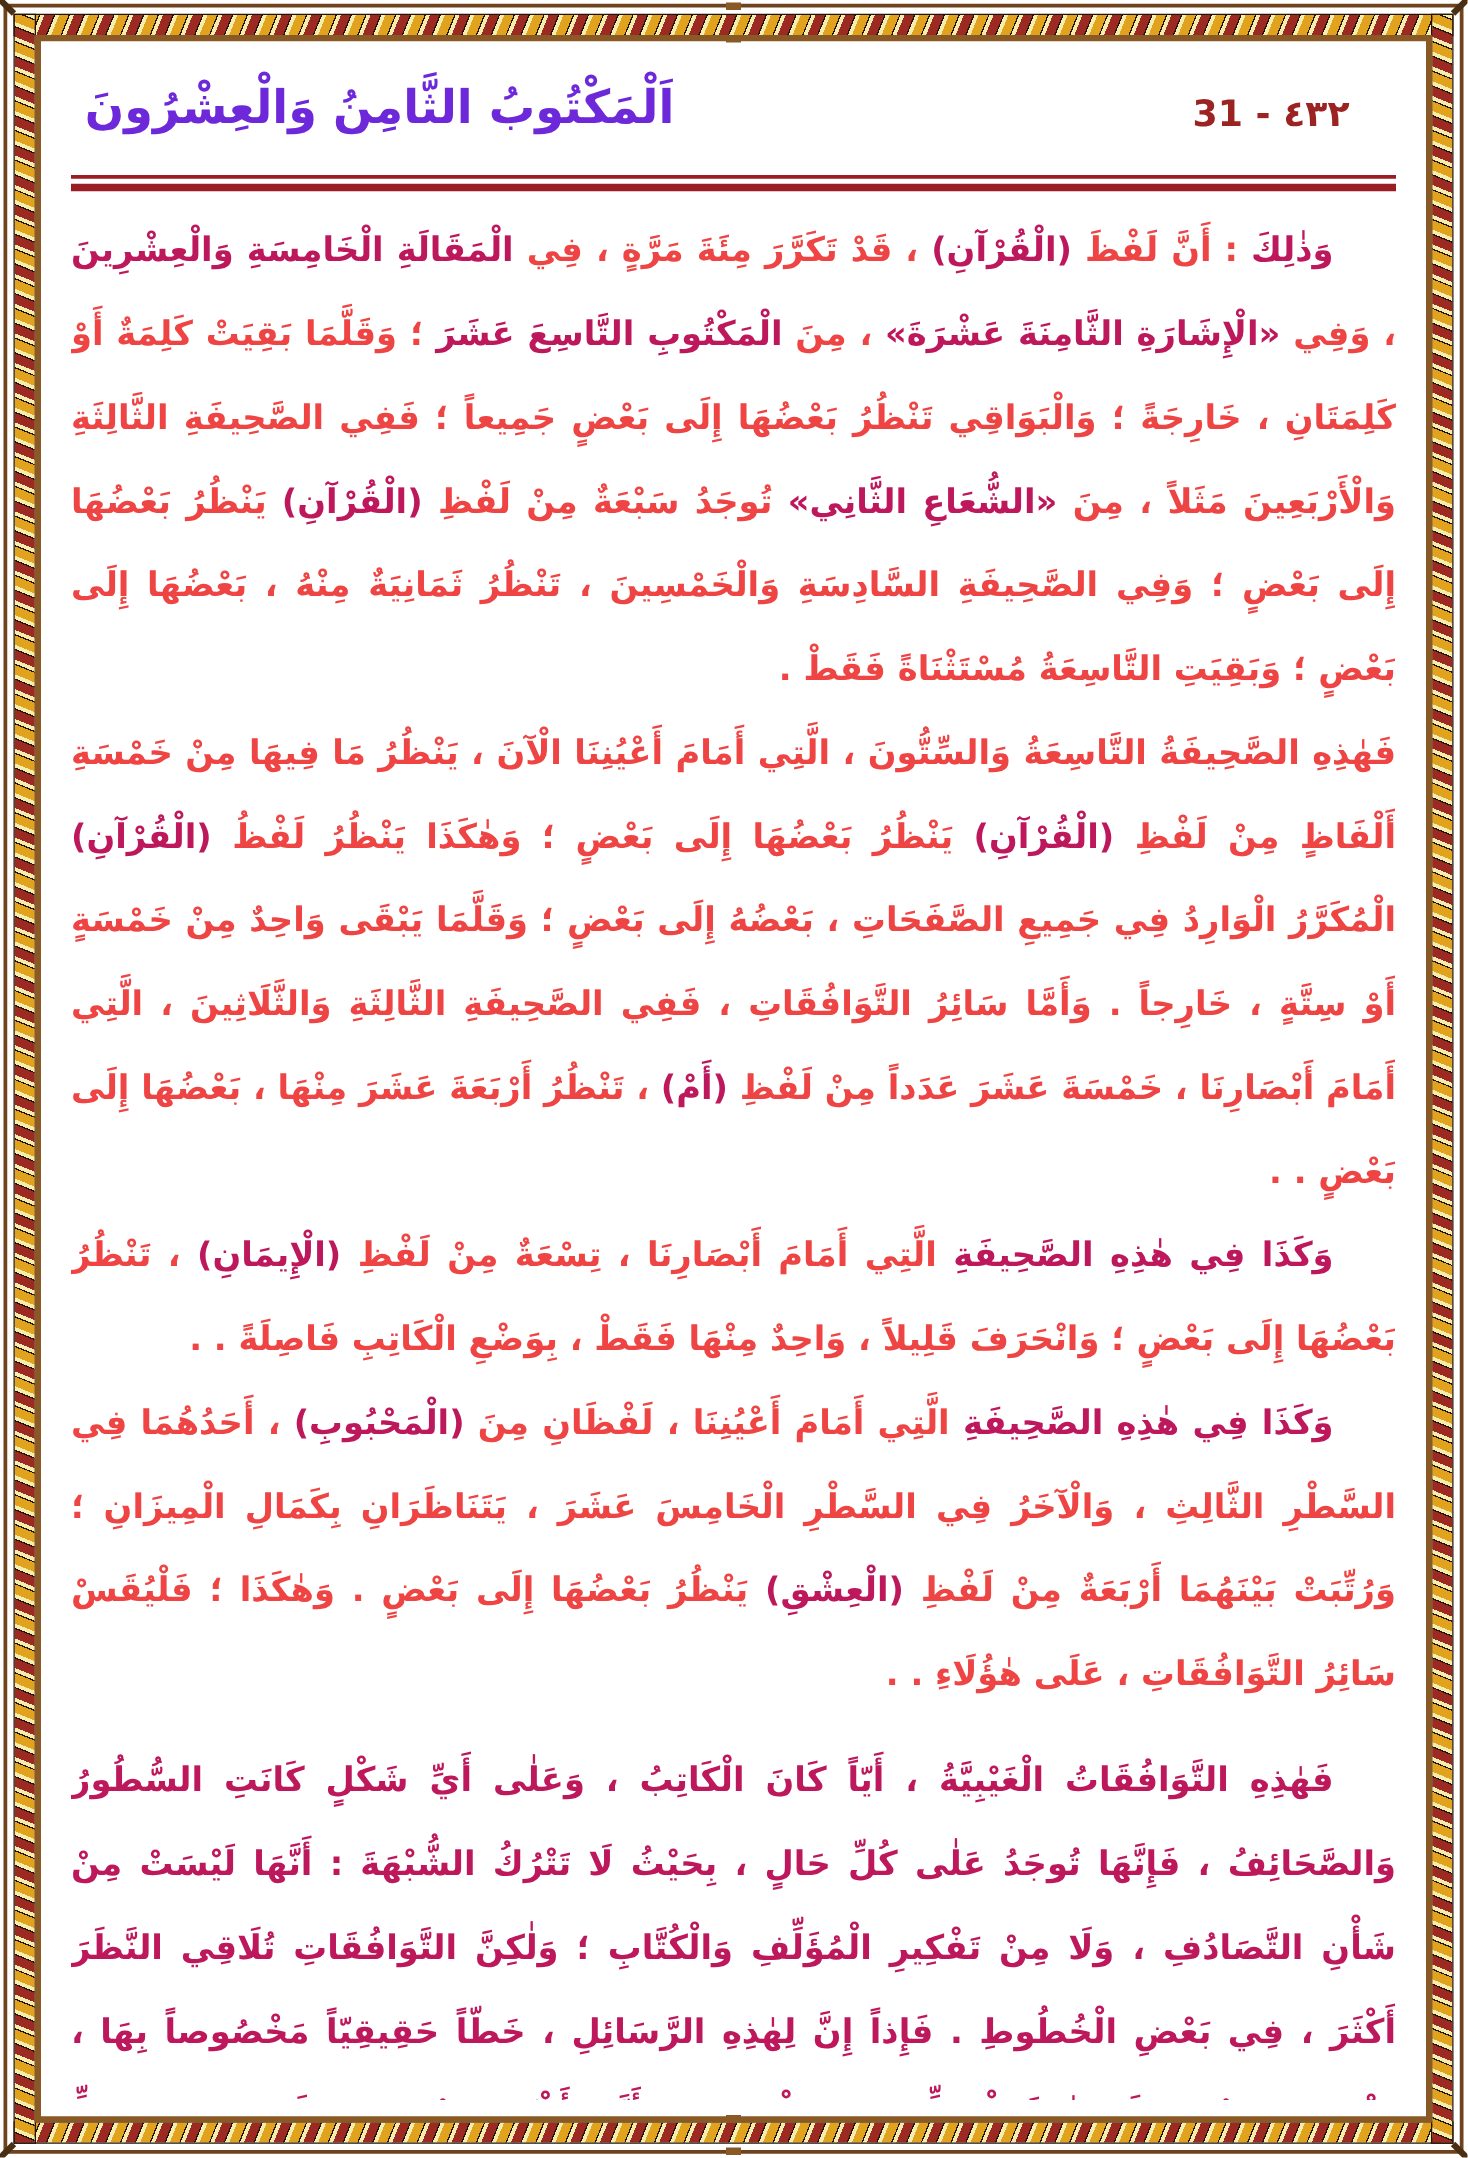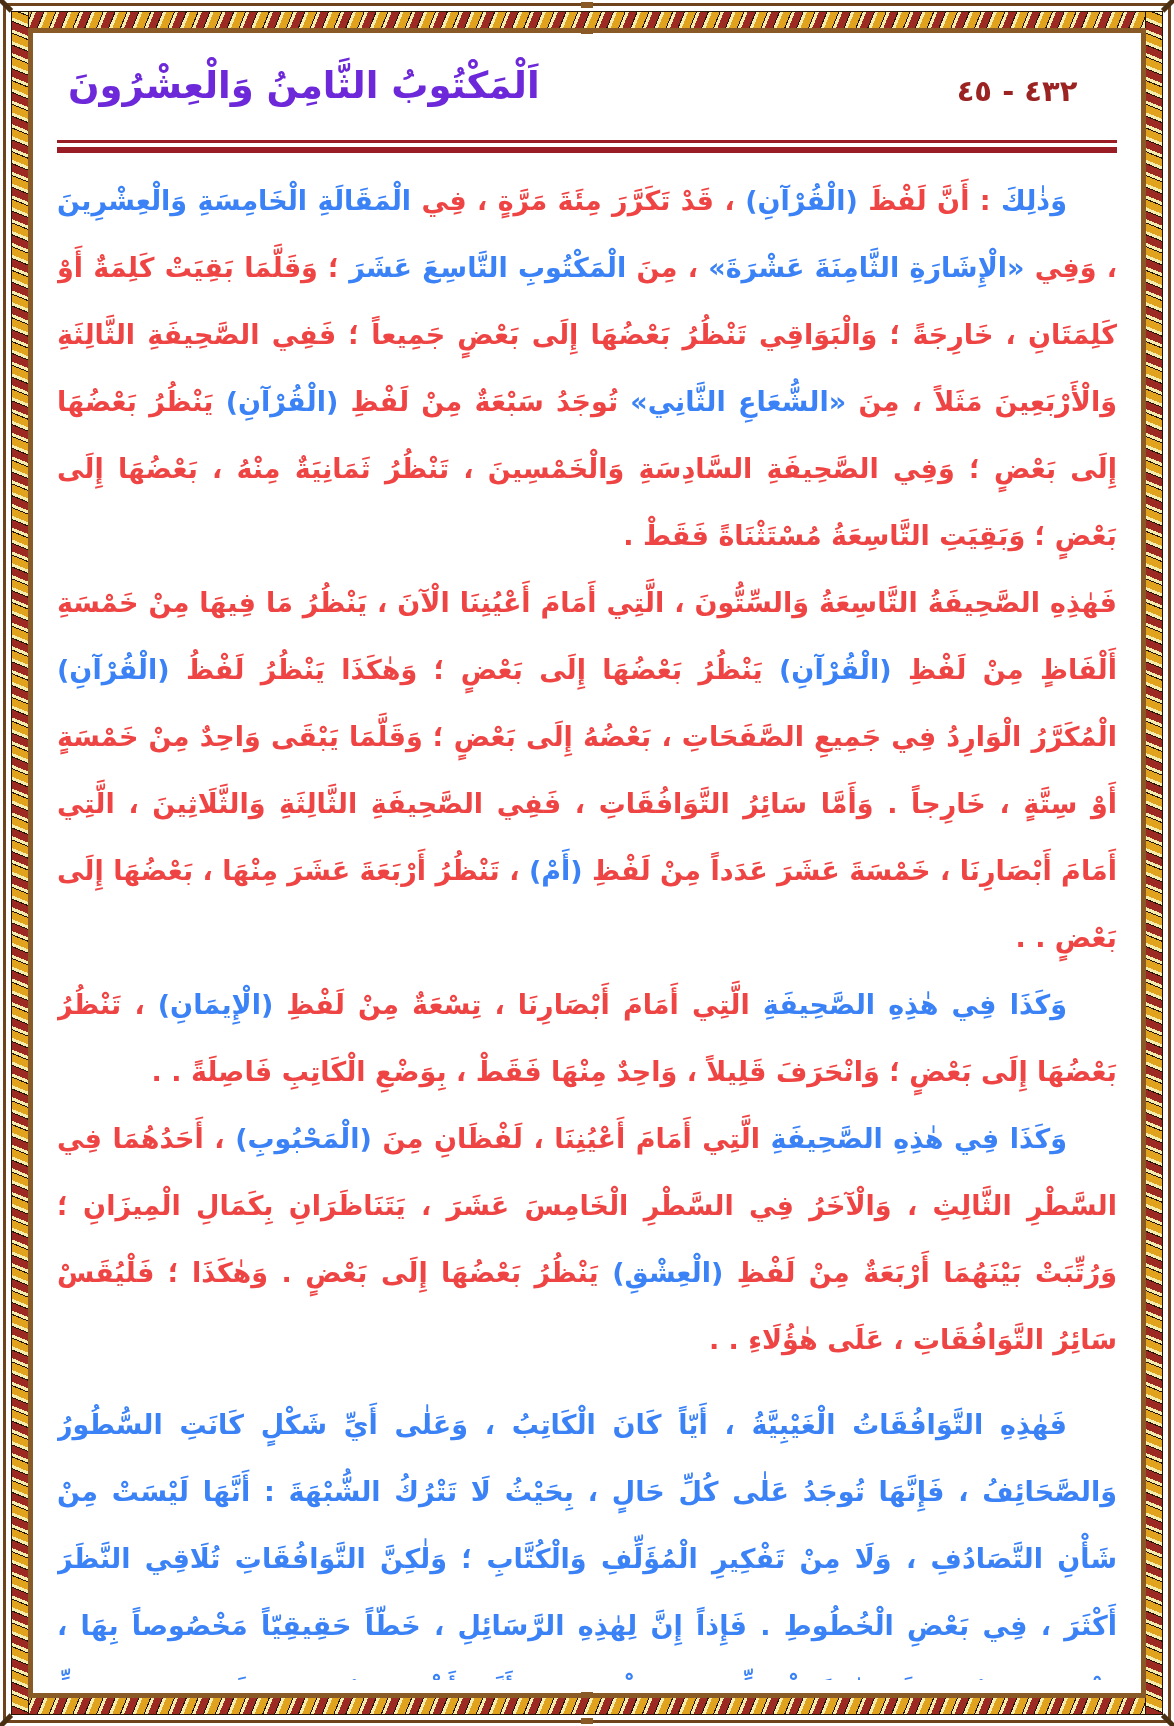--- a/index.html
+++ b/index.html
@@ -29,21 +29,21 @@
   .title{position:absolute;left:11px;right:0;top:24px;text-align:left;
     font-size:37px;font-weight:bold;color:#6d28d9;}
   .pageno{position:absolute;left:auto;right:0;top:34px;width:200px;text-align:center;
     font-size:29px;font-weight:bold;color:#9b2423;direction:rtl;}
   .rule{height:4px;border-top:3px solid #9a1c24;border-bottom:6px solid #9a1c24;}
   .body-text{margin-top:14px;direction:rtl;text-align:justify;
     font-size:27px;font-weight:bold;color:#161616;line-height:67px;}
   .body-text p{margin:0;}
   .body-text p.indent{text-indent:50px;}
   .body-text p.gap{margin-top:18px;}
-  .red{color:#3b82f6;}
+  .red{color:#be185d;}
   .blk{color:#ef4444;}
 </style>
 </head>
 <body>
 
 <div class="outer-line"></div>
 <div class="band band-h band-top"></div>
 <div class="band band-h band-bottom"></div>
 <div class="band band-v band-left"></div>
 <div class="band band-v band-right"></div>
@@ -53,21 +53,21 @@
 <div class="finial finial-bl"></div>
 <div class="finial finial-br"></div>
 <div class="tab tab-t1"></div>
 <div class="tab tab-t2"></div>
 <div class="tab tab-b1"></div>
 <div class="tab tab-b2"></div>
 
 <div class="content">
   <div class="header">
     <div class="title">اَلْمَكْتُوبُ الثَّامِنُ وَالْعِشْرُونَ</div>
-    <div class="pageno">٤٣٢ - ٤٥</div>
+    <div class="pageno">٤٣٢ - 31</div>
   </div>
   <div class="rule"></div>
   <div class="body-text">
       <p class="indent"><span class="red">وَذٰلِكَ</span><span class="blk"> : أَنَّ لَفْظَ </span><span class="red">(الْقُرْآنِ)</span><span class="blk"> ، قَدْ تَكَرَّرَ مِئَةَ مَرَّةٍ ، فِي </span><span class="red">الْمَقَالَةِ الْخَامِسَةِ وَالْعِشْرِينَ</span><span class="blk"> ، وَفِي </span><span class="red">«الْإِشَارَةِ الثَّامِنَةَ عَشْرَةَ»</span><span class="blk"> ، مِنَ </span><span class="red">الْمَكْتُوبِ التَّاسِعَ عَشَرَ</span><span class="blk"> ؛ وَقَلَّمَا بَقِيَتْ كَلِمَةٌ أَوْ كَلِمَتَانِ ، خَارِجَةً ؛ وَالْبَوَاقِي تَنْظُرُ بَعْضُهَا إِلَى بَعْضٍ جَمِيعاً ؛ فَفِي الصَّحِيفَةِ الثَّالِثَةِ وَالْأَرْبَعِينَ مَثَلاً ، مِنَ </span><span class="red">«الشُّعَاعِ الثَّانِي»</span><span class="blk"> تُوجَدُ سَبْعَةٌ مِنْ لَفْظِ </span><span class="red">(الْقُرْآنِ)</span><span class="blk"> يَنْظُرُ بَعْضُهَا إِلَى بَعْضٍ ؛ وَفِي الصَّحِيفَةِ السَّادِسَةِ وَالْخَمْسِينَ ، تَنْظُرُ ثَمَانِيَةٌ مِنْهُ ، بَعْضُهَا إِلَى بَعْضٍ ؛ وَبَقِيَتِ التَّاسِعَةُ مُسْتَثْنَاةً فَقَطْ .</span></p>
       <p class=""><span class="blk">فَهٰذِهِ الصَّحِيفَةُ التَّاسِعَةُ وَالسِّتُّونَ ، الَّتِي أَمَامَ أَعْيُنِنَا الْآنَ ، يَنْظُرُ مَا فِيهَا مِنْ خَمْسَةِ أَلْفَاظٍ مِنْ لَفْظِ </span><span class="red">(الْقُرْآنِ)</span><span class="blk"> يَنْظُرُ بَعْضُهَا إِلَى بَعْضٍ ؛ وَهٰكَذَا يَنْظُرُ لَفْظُ </span><span class="red">(الْقُرْآنِ)</span><span class="blk"> الْمُكَرَّرُ الْوَارِدُ فِي جَمِيعِ الصَّفَحَاتِ ، بَعْضُهُ إِلَى بَعْضٍ ؛ وَقَلَّمَا يَبْقَى وَاحِدٌ مِنْ خَمْسَةٍ أَوْ سِتَّةٍ ، خَارِجاً . وَأَمَّا سَائِرُ التَّوَافُقَاتِ ، فَفِي الصَّحِيفَةِ الثَّالِثَةِ وَالثَّلَاثِينَ ، الَّتِي أَمَامَ أَبْصَارِنَا ، خَمْسَةَ عَشَرَ عَدَداً مِنْ لَفْظِ </span><span class="red">(أَمْ)</span><span class="blk"> ، تَنْظُرُ أَرْبَعَةَ عَشَرَ مِنْهَا ، بَعْضُهَا إِلَى بَعْضٍ . .</span></p>
       <p class="indent"><span class="red">وَكَذَا فِي هٰذِهِ الصَّحِيفَةِ</span><span class="blk"> الَّتِي أَمَامَ أَبْصَارِنَا ، تِسْعَةٌ مِنْ لَفْظِ </span><span class="red">(الْإِيمَانِ)</span><span class="blk"> ، تَنْظُرُ بَعْضُهَا إِلَى بَعْضٍ ؛ وَانْحَرَفَ قَلِيلاً ، وَاحِدٌ مِنْهَا فَقَطْ ، بِوَضْعِ الْكَاتِبِ فَاصِلَةً . .</span></p>
       <p class="indent"><span class="red">وَكَذَا فِي هٰذِهِ الصَّحِيفَةِ</span><span class="blk"> الَّتِي أَمَامَ أَعْيُنِنَا ، لَفْظَانِ مِنَ </span><span class="red">(الْمَحْبُوبِ)</span><span class="blk"> ، أَحَدُهُمَا فِي السَّطْرِ الثَّالِثِ ، وَالْآخَرُ فِي السَّطْرِ الْخَامِسَ عَشَرَ ، يَتَنَاظَرَانِ بِكَمَالِ الْمِيزَانِ ؛ وَرُتِّبَتْ بَيْنَهُمَا أَرْبَعَةٌ مِنْ لَفْظِ </span><span class="red">(الْعِشْقِ)</span><span class="blk"> يَنْظُرُ بَعْضُهَا إِلَى بَعْضٍ . وَهٰكَذَا ؛ فَلْيُقَسْ سَائِرُ التَّوَافُقَاتِ ، عَلَى هٰؤُلَاءِ . .</span></p>
       <p class="indent gap"><span class="red">فَهٰذِهِ التَّوَافُقَاتُ الْغَيْبِيَّةُ ، أَيّاً كَانَ الْكَاتِبُ ، وَعَلٰى أَيِّ شَكْلٍ كَانَتِ السُّطُورُ وَالصَّحَائِفُ ، فَإِنَّهَا تُوجَدُ عَلٰى كُلِّ حَالٍ ، بِحَيْثُ لَا تَتْرُكُ الشُّبْهَةَ : أَنَّهَا لَيْسَتْ مِنْ شَأْنِ التَّصَادُفِ ، وَلَا مِنْ تَفْكِيرِ الْمُؤَلِّفِ وَالْكُتَّابِ ؛ وَلٰكِنَّ التَّوَافُقَاتِ تُلَاقِي النَّظَرَ أَكْثَرَ ، فِي بَعْضِ الْخُطُوطِ . فَإِذاً إِنَّ لِهٰذِهِ الرَّسَائِلِ ، خَطّاً حَقِيقِيّاً مَخْصُوصاً بِهَا ، يَقْتَرِبُ بَعْضُهُمْ إِلَى ذٰلِكَ الْخَطِّ . وَمِنَ الْغَرَائِبِ : أَنَّهَا أَكْثَرَ مَا تُشَاهَدُ ، لَيْسَتْ فِي خَطِّ حُذَّاقِ الْكَاتِبِينَ ، بَلْ فِي خَطِّ غَيْرِ الْمُتَدَرِّبِينَ ؛ فَيُفْهَمُ مِنْ هٰذَا : أَنَّ الصِّنَاعَةَ وَالظَّرَافَةَ وَالْمَزِيَّةَ</span></p>
     </div>
 </div>

